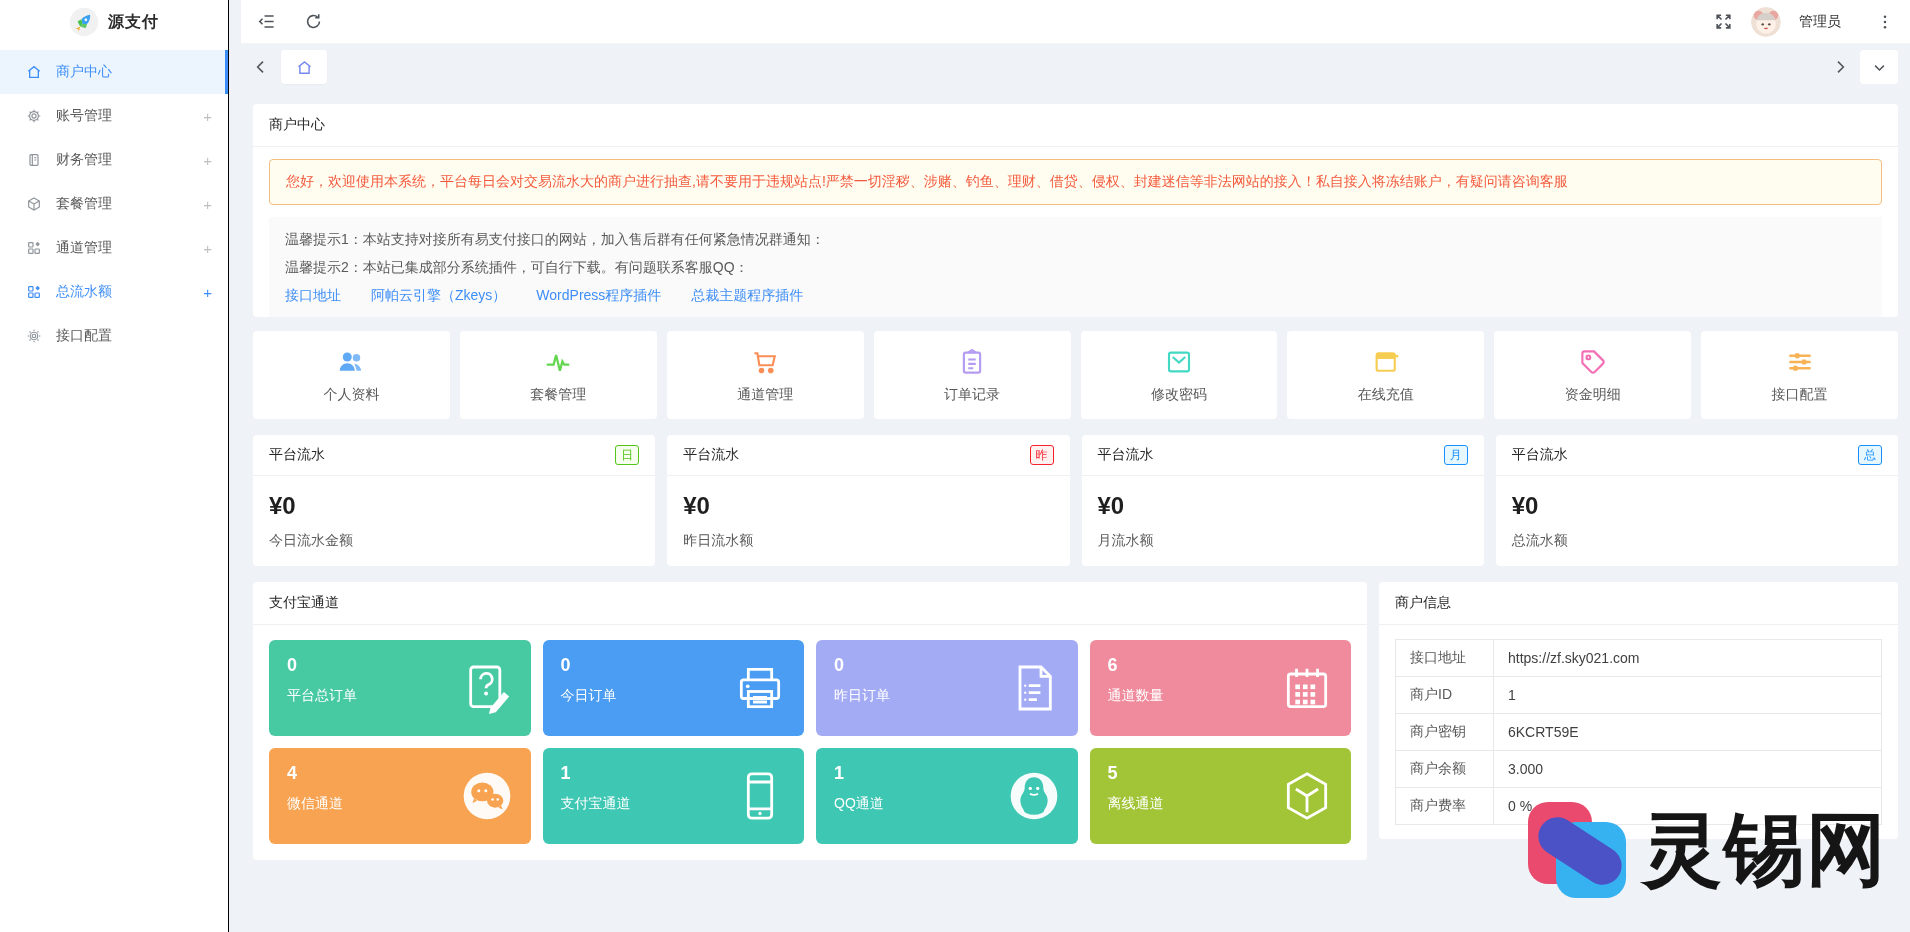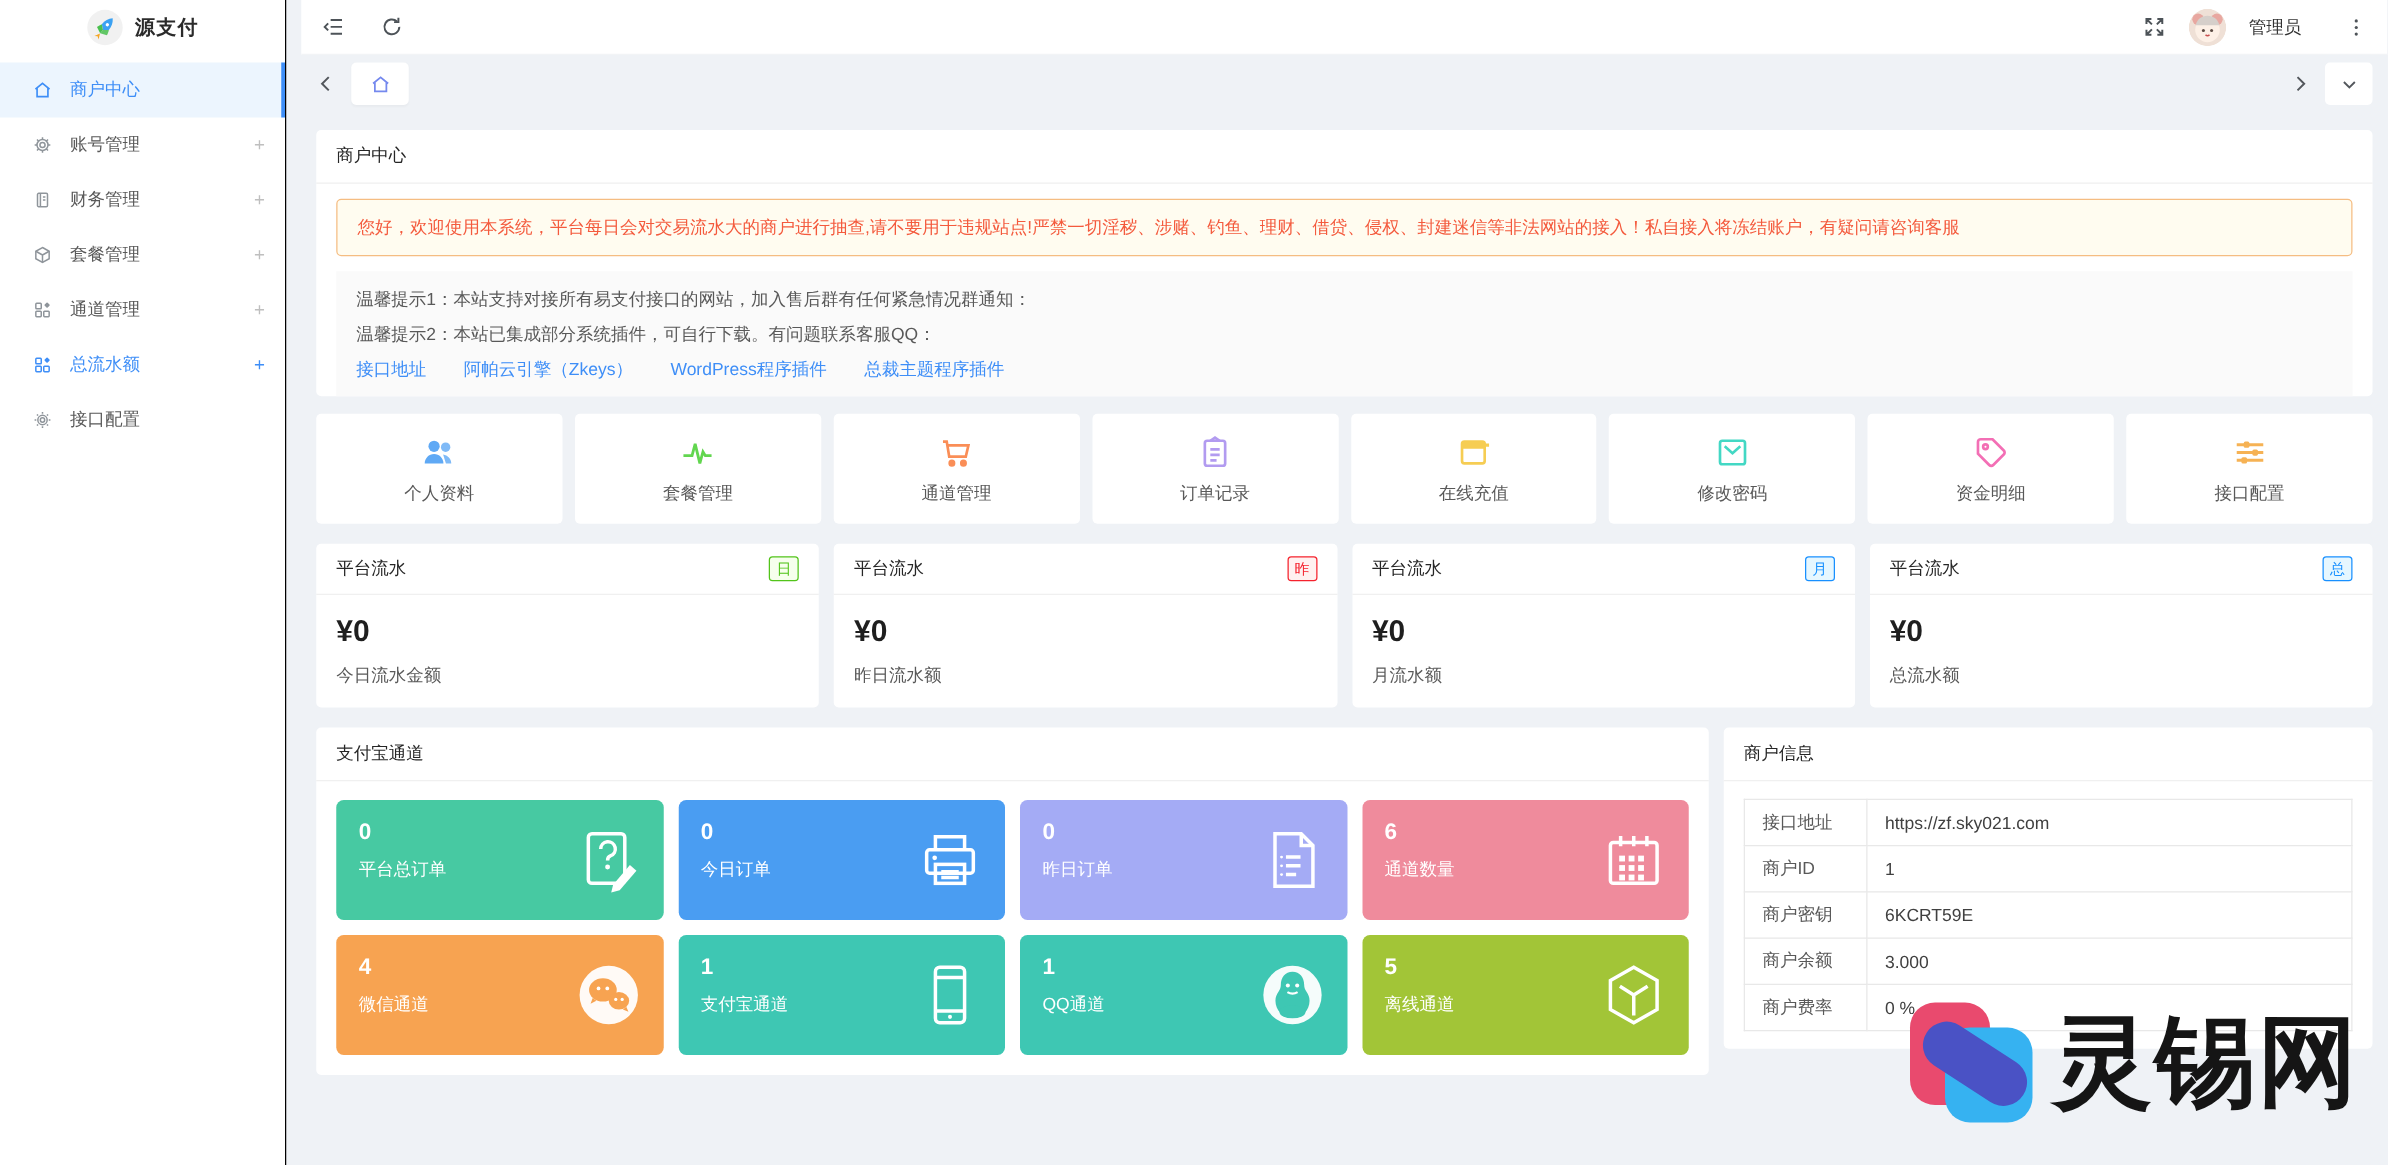--- a/index.html
+++ b/index.html
@@ -307,37 +307,37 @@
         <div class="sc-card">
           <span class="sc-icon" style="color: rgb(178, 155, 240);">
             <svg viewBox="0 0 24 24" fill="none" stroke="currentColor" stroke-width="1.7">
                 <rect x="5.5" y="4.5" width="13" height="16" rx="1.5"></rect>
                 <path d="M9 4.5 12 2.5l3 2M9 10h6M9 13.5h6M9 17h4"></path>
               </svg>
           </span>
           <span class="sc-label">订单记录</span>
         </div>
         <div class="sc-card">
+          <span class="sc-icon" style="color: rgb(67, 216, 196);">
+            <svg viewBox="0 0 24 24" fill="none" stroke="currentColor" stroke-width="1.7">
+                <rect x="4" y="4.5" width="16" height="15" rx="1.5"></rect>
+                <polyline points="7,8 12,12.5 17,8"></polyline>
+              </svg>
+          </span>
+          <span class="sc-label">修改密码</span>
+        </div>
+        <div class="sc-card">
           <span class="sc-icon" style="color: rgb(246, 205, 83);">
             <svg viewBox="0 0 24 24" fill="none" stroke="currentColor" stroke-width="1.7">
                 <rect x="4.5" y="5" width="14.5" height="14" rx="1.5"></rect>
                 <rect x="4.5" y="5" width="14.5" height="4.6" fill="currentColor" stroke="none"></rect>
                 <path d="M19 7.3h2.8" stroke-width="2"></path>
               </svg>
           </span>
           <span class="sc-label">在线充值</span>
-        </div>
-        <div class="sc-card">
-          <span class="sc-icon" style="color: rgb(67, 216, 196);">
-            <svg viewBox="0 0 24 24" fill="none" stroke="currentColor" stroke-width="1.7">
-                <rect x="4" y="4.5" width="16" height="15" rx="1.5"></rect>
-                <polyline points="7,8 12,12.5 17,8"></polyline>
-              </svg>
-          </span>
-          <span class="sc-label">修改密码</span>
         </div>
         <div class="sc-card">
           <span class="sc-icon" style="color: rgb(243, 111, 181);">
             <svg viewBox="0 0 24 24" fill="none" stroke="currentColor" stroke-width="1.7">
                 <path d="M12.8 3.5 20 10.7a1.8 1.8 0 0 1 0 2.6L13.3 20a1.8 1.8 0 0 1-2.6 0L3.5 12.8V5.3a1.8 1.8 0 0 1 1.8-1.8z"></path>
                 <circle cx="8.3" cy="8.3" r="1.5"></circle>
               </svg>
           </span>
           <span class="sc-label">资金明细</span>
         </div>

